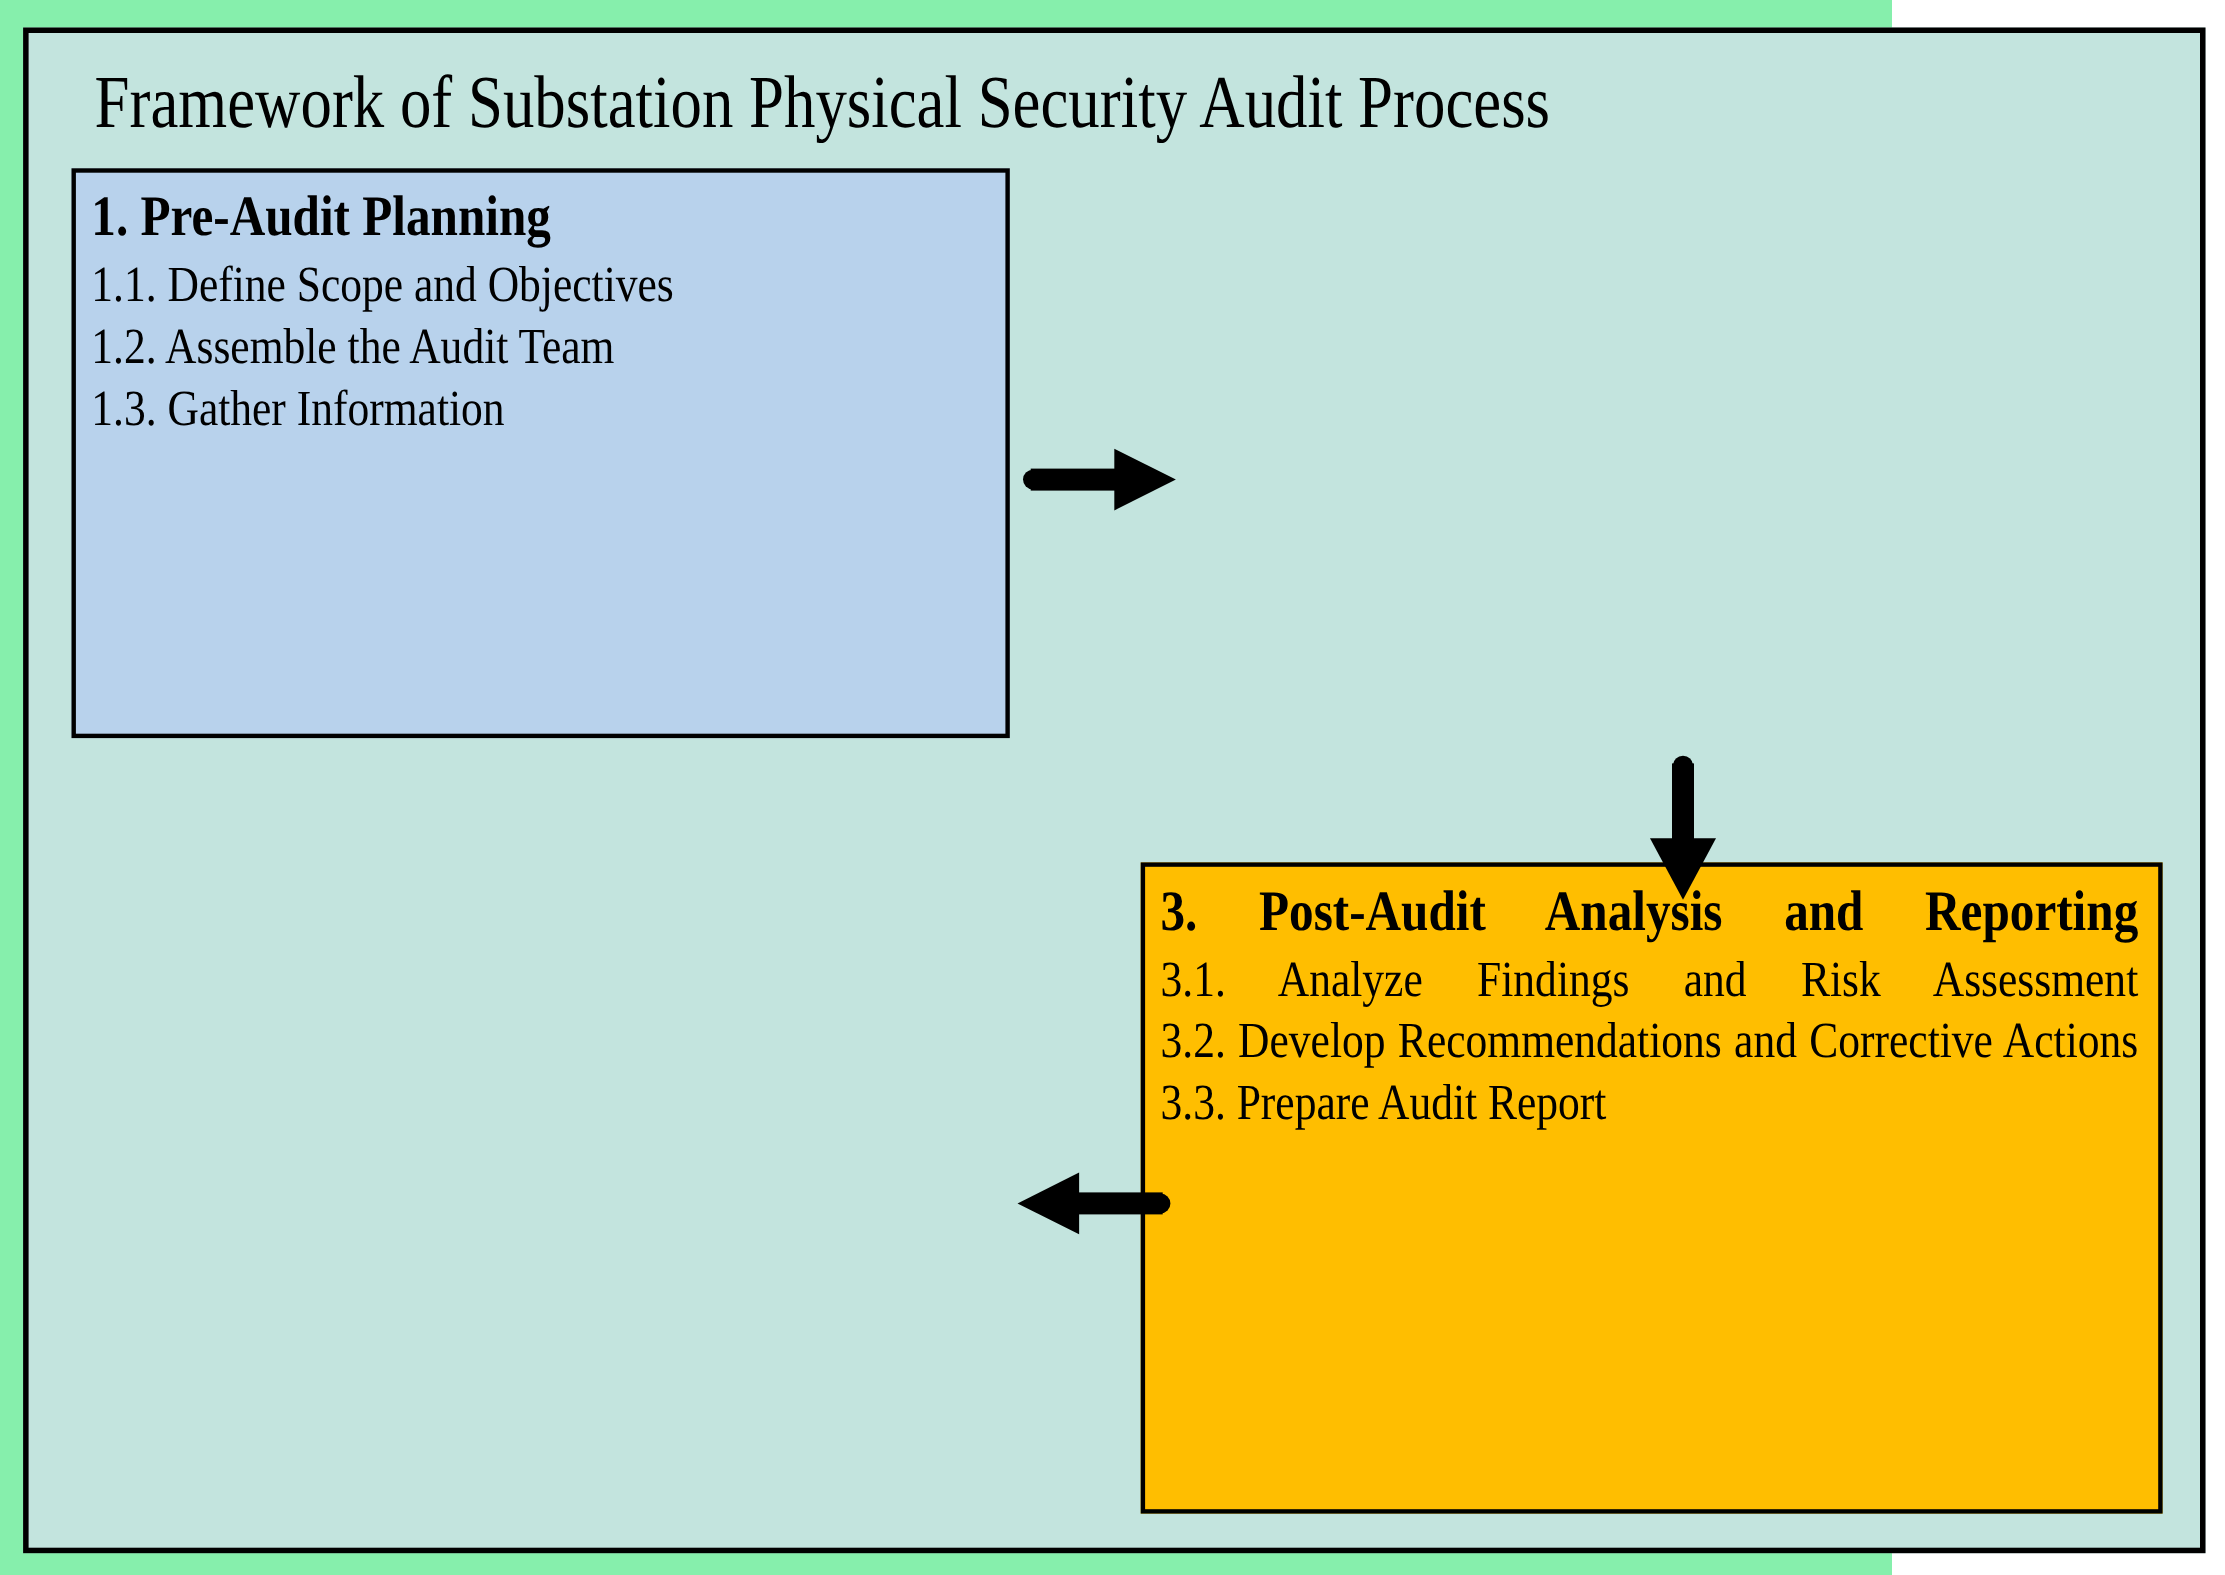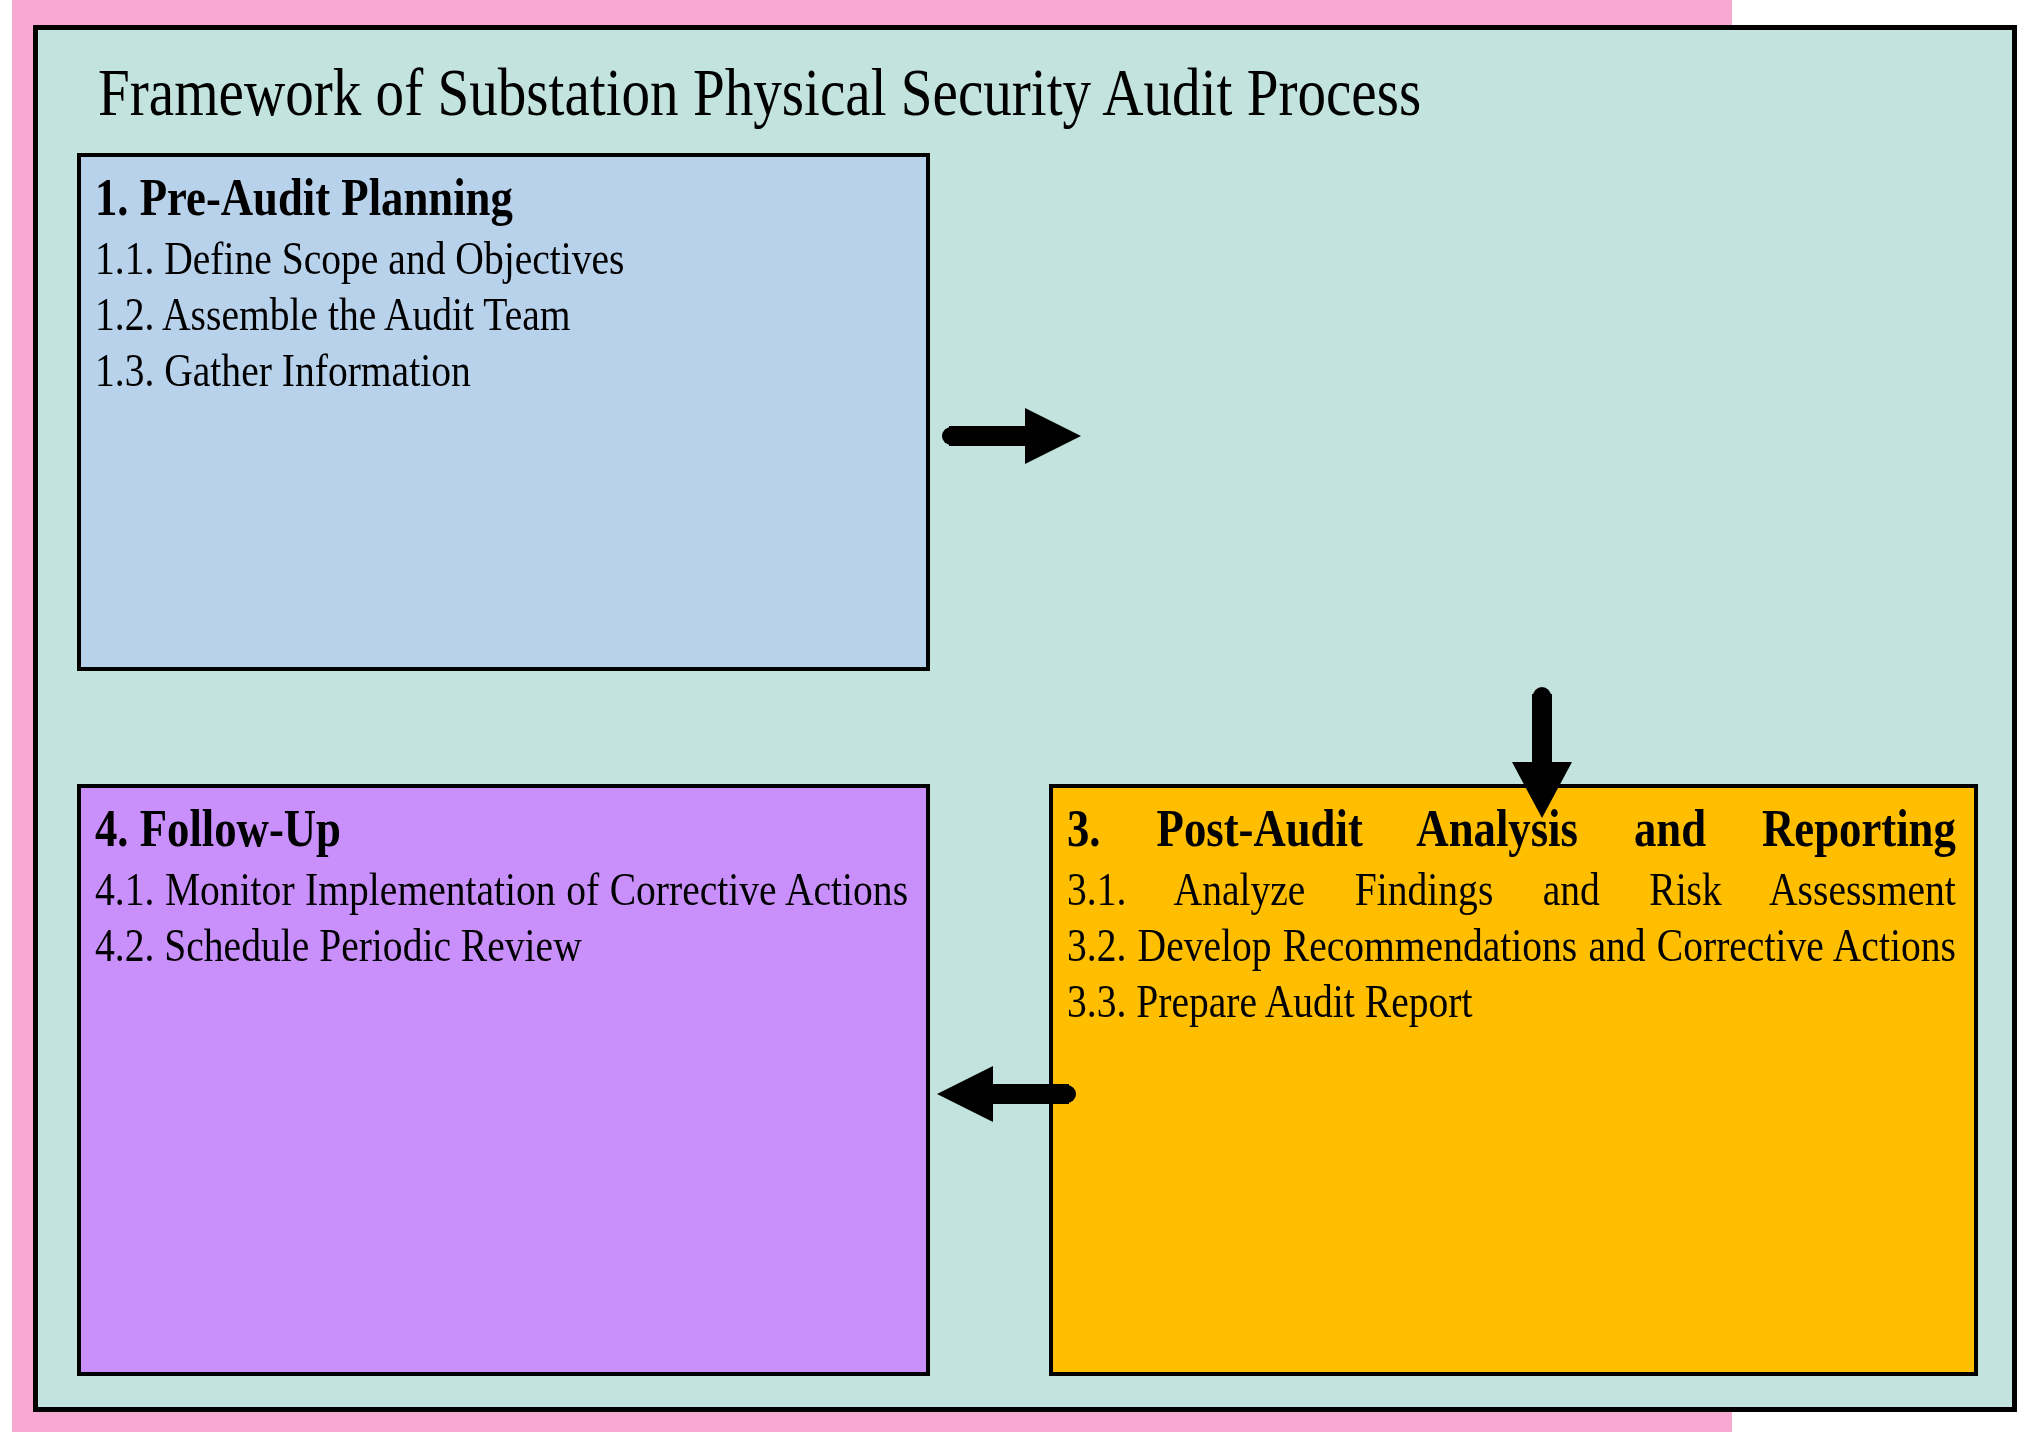--- a/index.html
+++ b/index.html
@@ -1,19 +1,19 @@
 <!DOCTYPE html>
 <html><head>
 <meta charset="utf-8">
 <style>
   html,body{margin:0;padding:0;background:#ffffff;}
   body{width:2023px;height:1432px;position:relative;
        font-family:"Liberation Serif","DejaVu Serif",serif;}
 
-  #canvas{position:absolute;left:0;top:0;width:1720px;height:1432px;background:#f9a8d4;margin-left:12px;}
+  #canvas{position:absolute;left:0;top:0;width:1720px;height:1432px;background:#86efac;}
 
   #container{
     position:absolute;left:21px;top:25px;width:1984px;height:1387px;
     background:#c3e4de;border:5px solid #000;box-sizing:border-box;
   }
 
   #title{
     position:absolute;left:60px;top:22px;width:1870px;height:80px;
     font-size:68px;line-height:80px;color:#000;white-space:nowrap;
     transform:scaleX(0.84);transform-origin:left center;
@@ -55,25 +55,20 @@
     <div id="title">Framework of Substation Physical Security Audit Process</div>
 
     <div class="box" id="box1">
       <p class="heading">1. Pre-Audit Planning</p>
       <p class="item">1.1. Define Scope and Objectives</p>
       <p class="item">1.2. Assemble the Audit Team</p>
       <p class="item">1.3. Gather Information</p>
     </div>
 
 
-    <div class="box" id="box4">
-      <p class="heading">4. Follow-Up</p>
-      <p class="item just">4.1. Monitor Implementation of Corrective Actions</p>
-      <p class="item">4.2. Schedule Periodic Review</p>
-    </div>
 
     <div class="box" id="box3">
       <p class="heading just">3. Post-Audit Analysis and Reporting</p>
       <p class="item just">3.1. Analyze Findings and Risk Assessment</p>
       <p class="item just">3.2. Develop Recommendations and Corrective Actions</p>
       <p class="item">3.3. Prepare Audit Report</p>
     </div>
 
     <svg class="arrow" id="arrow-1-2" width="160" height="80">
       <circle cx="22" cy="40" r="9" fill="#000"></circle>

